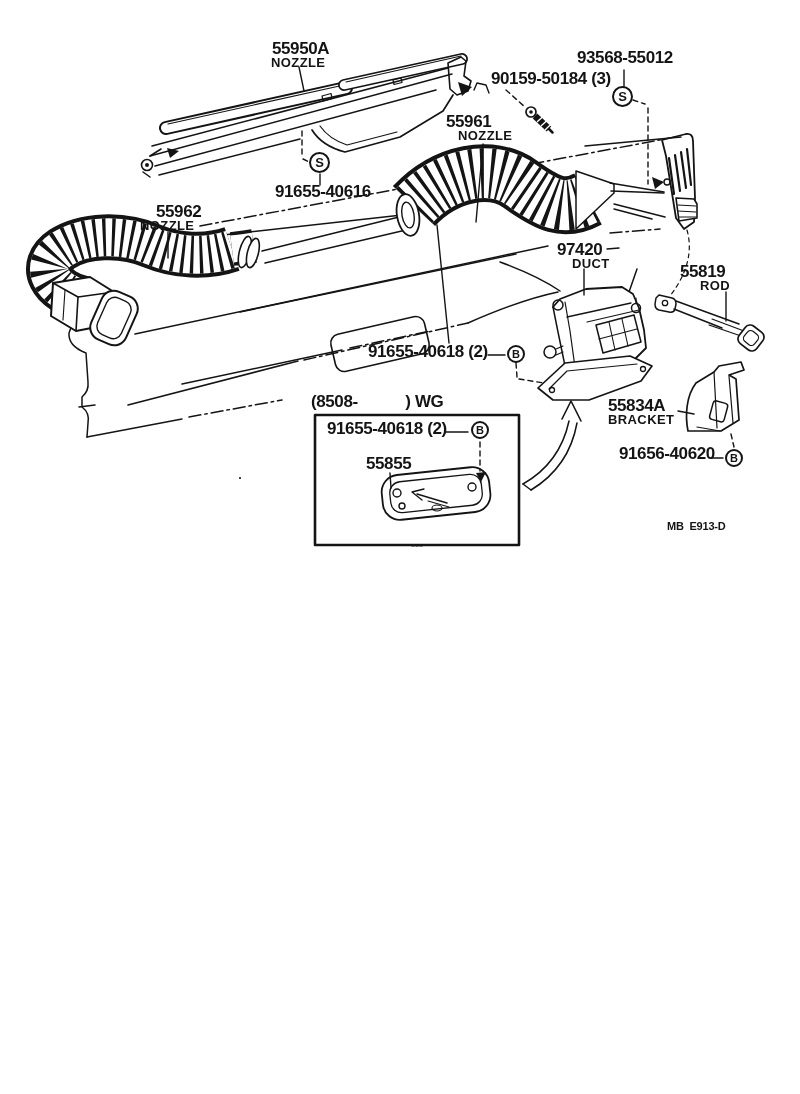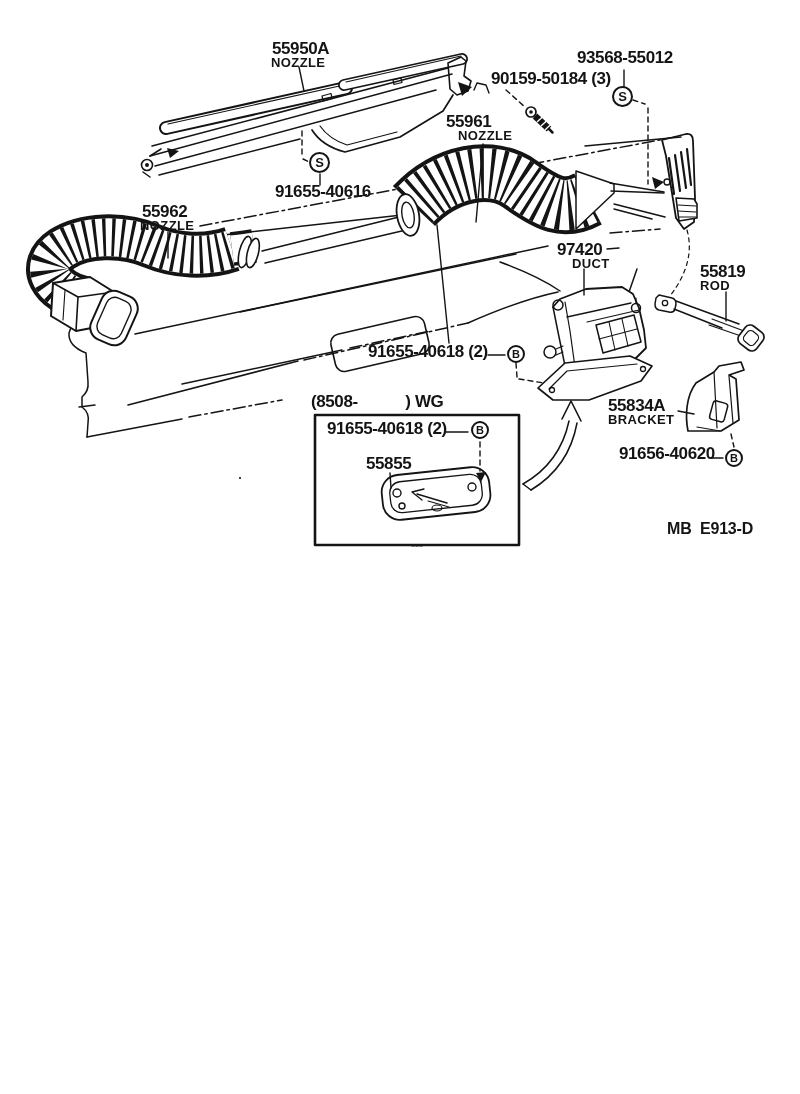--- a/index.html
+++ b/index.html
@@ -2,21 +2,21 @@
 <html><head>
 <meta charset="utf-8">
 <style>
   html,body{margin:0;padding:0;background:#ffffff;}
   .page{position:relative;width:800px;height:1094px;background:#ffffff;overflow:hidden;
         font-family:"Liberation Sans",sans-serif;}
   svg{position:absolute;left:0;top:0;}
   .lbl{position:absolute;color:#141414;font-weight:bold;white-space:pre;line-height:1;}
   .pn{font-size:17px;letter-spacing:-0.4px;}
   .sub{font-size:13px;letter-spacing:0.4px;text-align:right;}
-  .code{font-size:16px;letter-spacing:-0.2px;}
+  .code{font-size:11px;letter-spacing:-0.2px;}
   .badge{position:absolute;box-sizing:border-box;border:2.2px solid #141414;border-radius:50%;
          display:flex;align-items:center;justify-content:center;color:#141414;font-weight:bold;
          background:#fff;}
   .badge.s{width:21px;height:21px;font-size:13px;}
   .badge.b{width:18px;height:18px;font-size:11px;}
 </style>
 </head>
 <body>
 
 <div class="page">
@@ -231,27 +231,27 @@
 <div class="lbl sub" style="left:271px;top:56px">NOZZLE</div>
 
 <div class="lbl pn" style="left:577px;top:49px">93568-55012</div>
 <div class="lbl pn" style="left:491px;top:70px">90159-50184 (3)</div>
 
 <div class="lbl pn" style="left:446px;top:113px">55961</div>
 <div class="lbl sub" style="left:458px;top:129px">NOZZLE</div>
 
 <div class="lbl pn" style="left:275px;top:183px">91655-40616</div>
 
-<div class="lbl pn" style="left:142px;top:203px">55962</div>
+<div class="lbl pn" style="left:156px;top:203px">55962</div>
 <div class="lbl sub" style="left:140px;top:219px">NOZZLE</div>
 
 <div class="lbl pn" style="left:557px;top:241px">97420</div>
 <div class="lbl sub" style="left:572px;top:257px">DUCT</div>
 
-<div class="lbl pn" style="left:700px;top:263px">55819</div>
+<div class="lbl pn" style="left:680px;top:263px">55819</div>
 <div class="lbl sub" style="left:700px;top:279px">ROD</div>
 
 <div class="lbl pn" style="left:368px;top:343px">91655-40618 (2)</div>
 
 <div class="lbl pn" style="left:311px;top:393px">(8508-           ) WG</div>
 <div class="lbl pn" style="left:327px;top:420px">91655-40618 (2)</div>
 <div class="lbl pn" style="left:366px;top:455px">55855</div>
 
 <div class="lbl pn" style="left:608px;top:397px">55834A</div>
 <div class="lbl sub" style="left:608px;top:413px">BRACKET</div>

